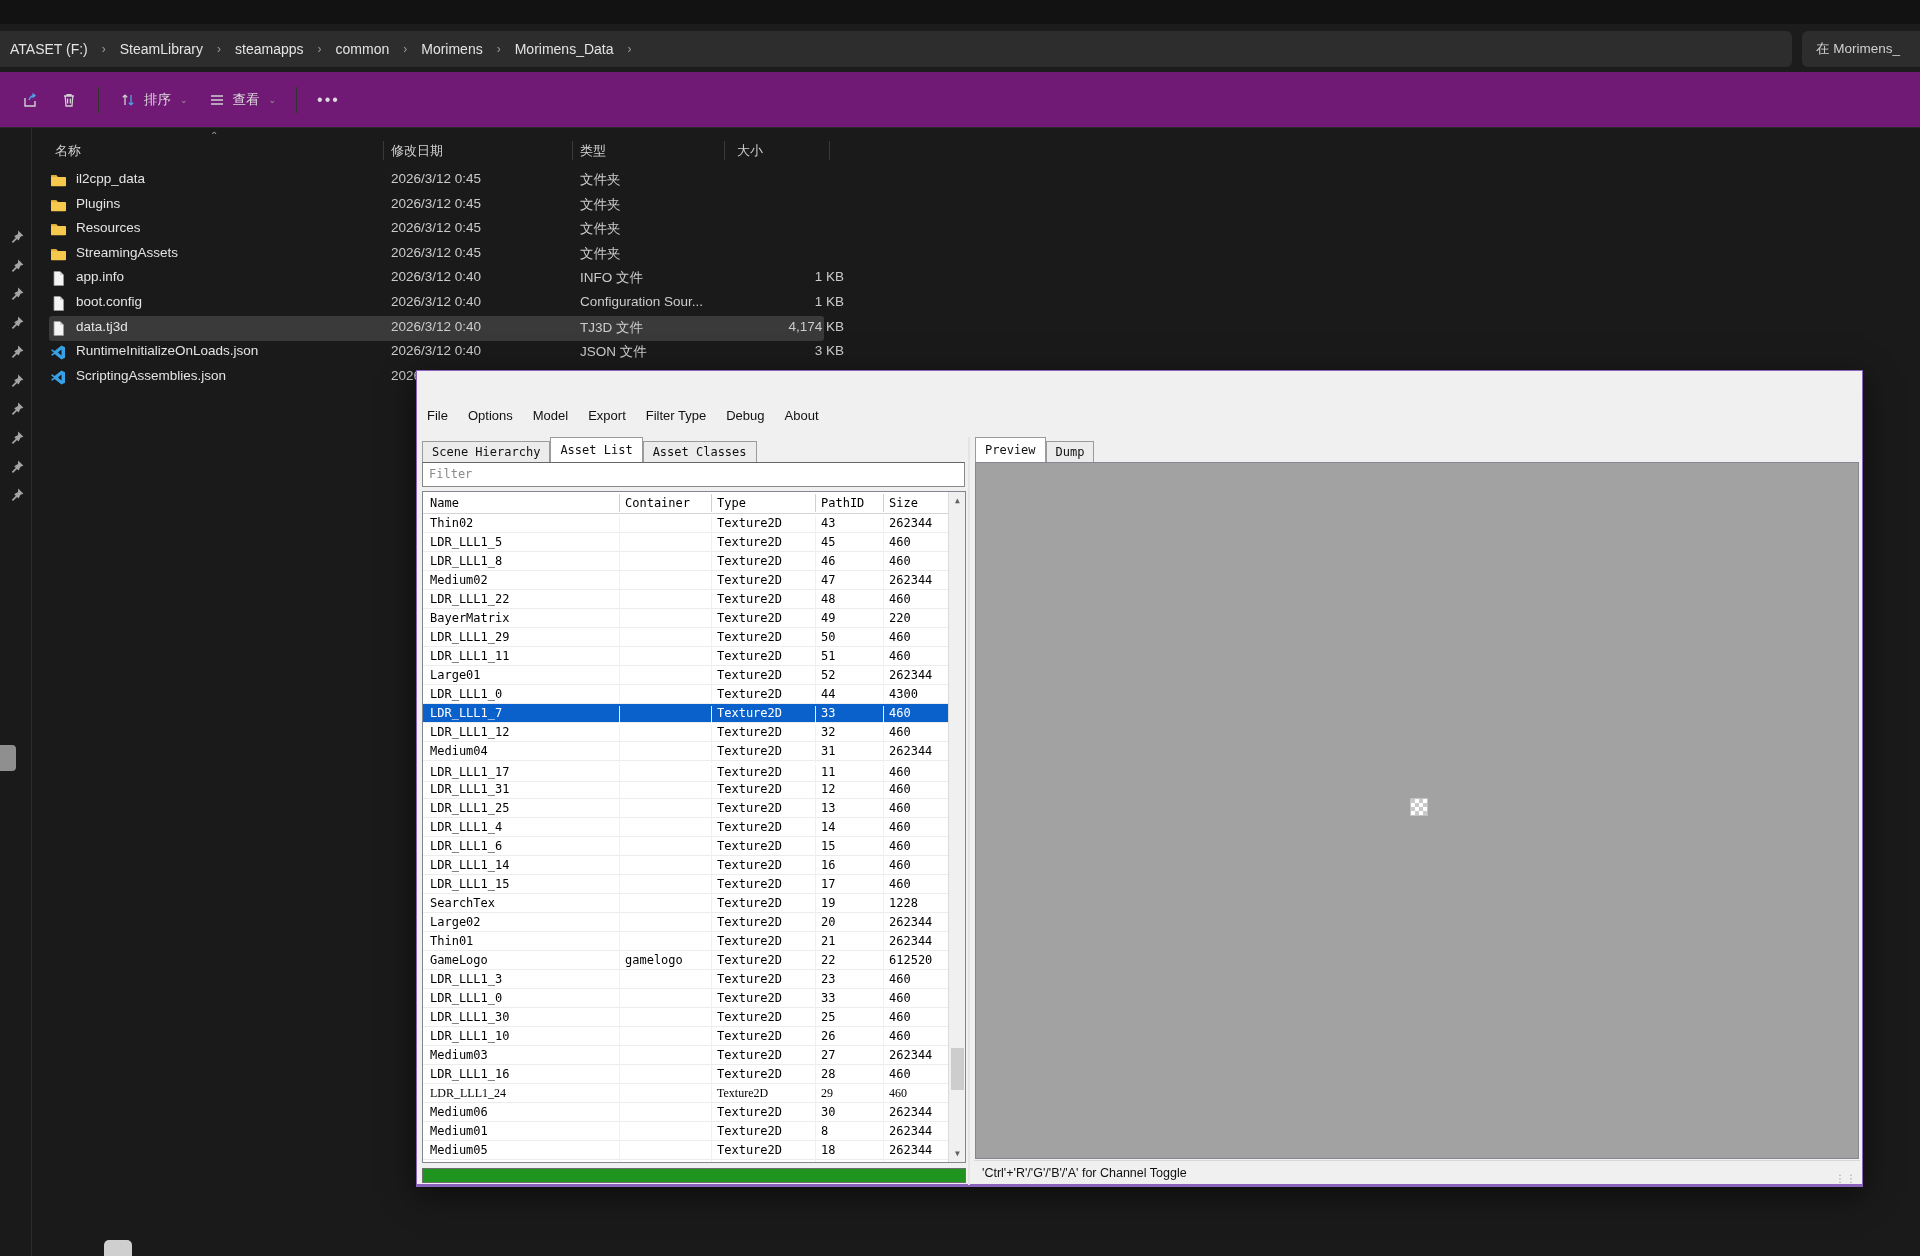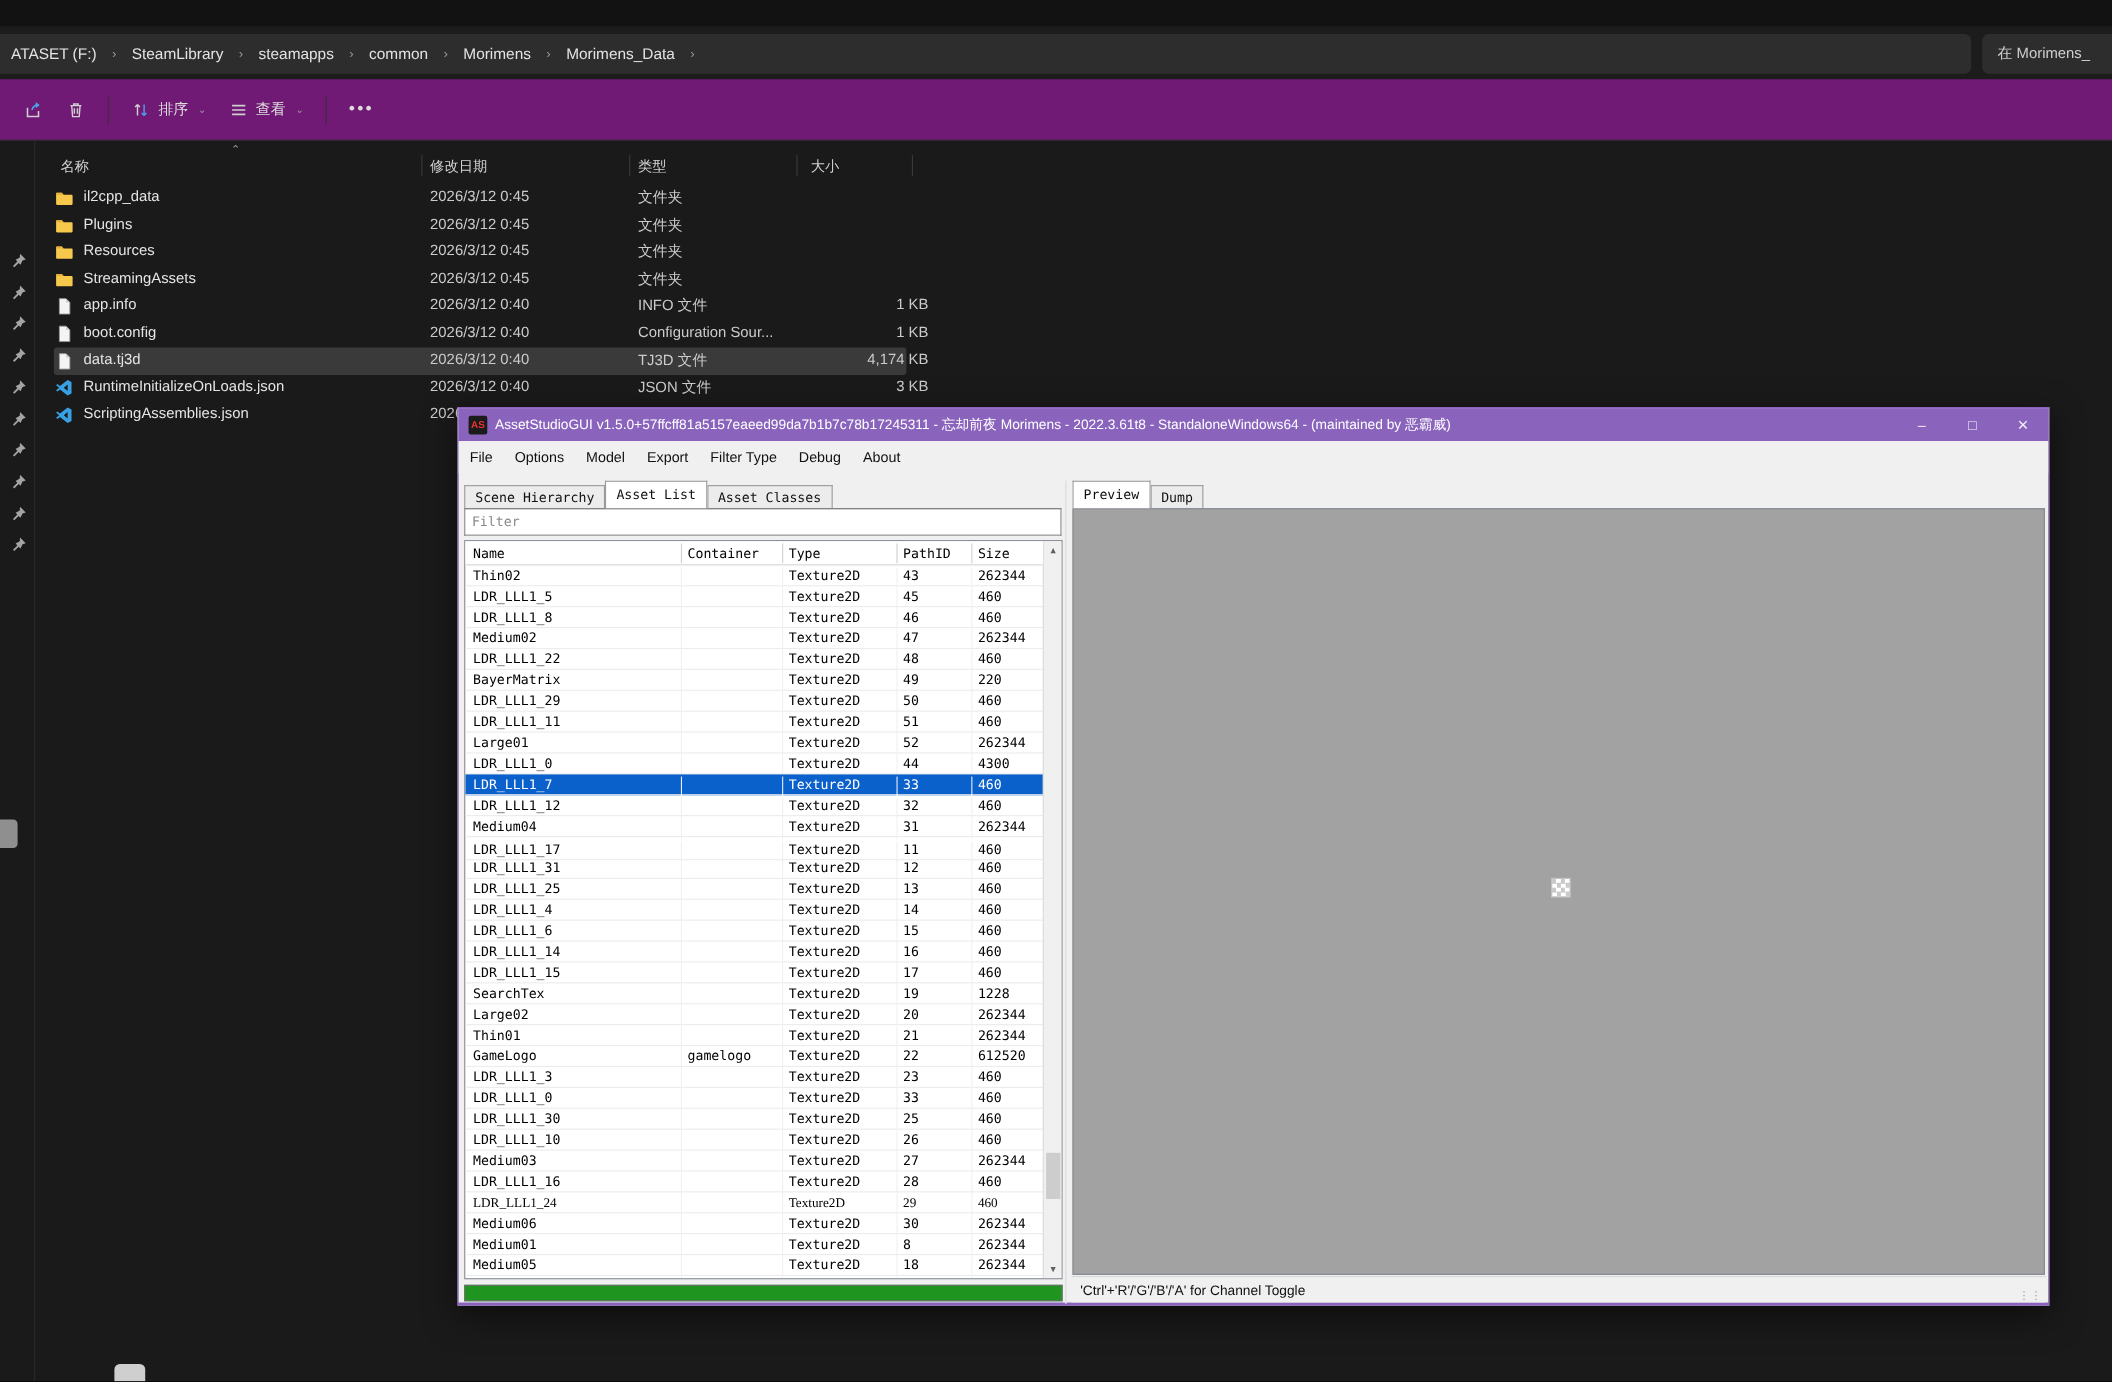--- a/index.html
+++ b/index.html
@@ -324,29 +324,20 @@
             <path d="M11.5 1.5 15 3.2v10.6l-3.5 1.7L4.5 10l-2.3 1.8L1 10.7 3.8 8.5 1 6.3l1.2-1.1L4.5 7l7-5.5zM8 8.5l3.5 3V5.5z" fill="#38a1e5"></path>
           </svg></span>
         <span class="fr-name">ScriptingAssemblies.json</span>
         <span class="fr-date">2026/3/12 0:40</span>
         <span class="fr-type"></span>
         <span class="fr-size"></span>
       </div>
     </div>
 
   <div class="asw">
-    <div class="as-title">
-      <span class="as-logo">AS</span>
-      <span class="as-title-text">AssetStudioGUI v1.5.0+57ffcff81a5157eaeed99da7b1b7c78b17245311 - 忘却前夜 Morimens - 2022.3.61t8 - StandaloneWindows64 - (maintained by 恶霸威)</span>
-      <span class="as-ctrls">
-        <span class="as-ctrl">–</span>
-        <span class="as-ctrl">□</span>
-        <span class="as-ctrl">✕</span>
-      </span>
-    </div>
 
     <div class="as-menubar" id="menubar">
         <span class="as-menu">File</span>
         <span class="as-menu">Options</span>
         <span class="as-menu">Model</span>
         <span class="as-menu">Export</span>
         <span class="as-menu">Filter Type</span>
         <span class="as-menu">Debug</span>
         <span class="as-menu">About</span>
       </div>

